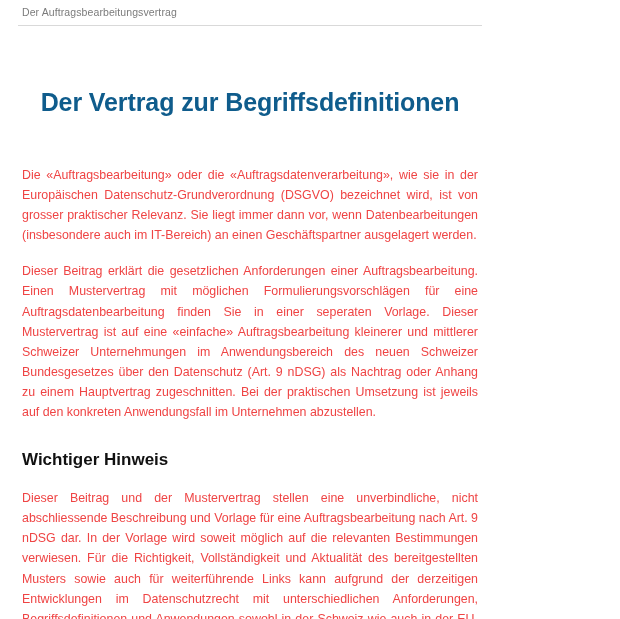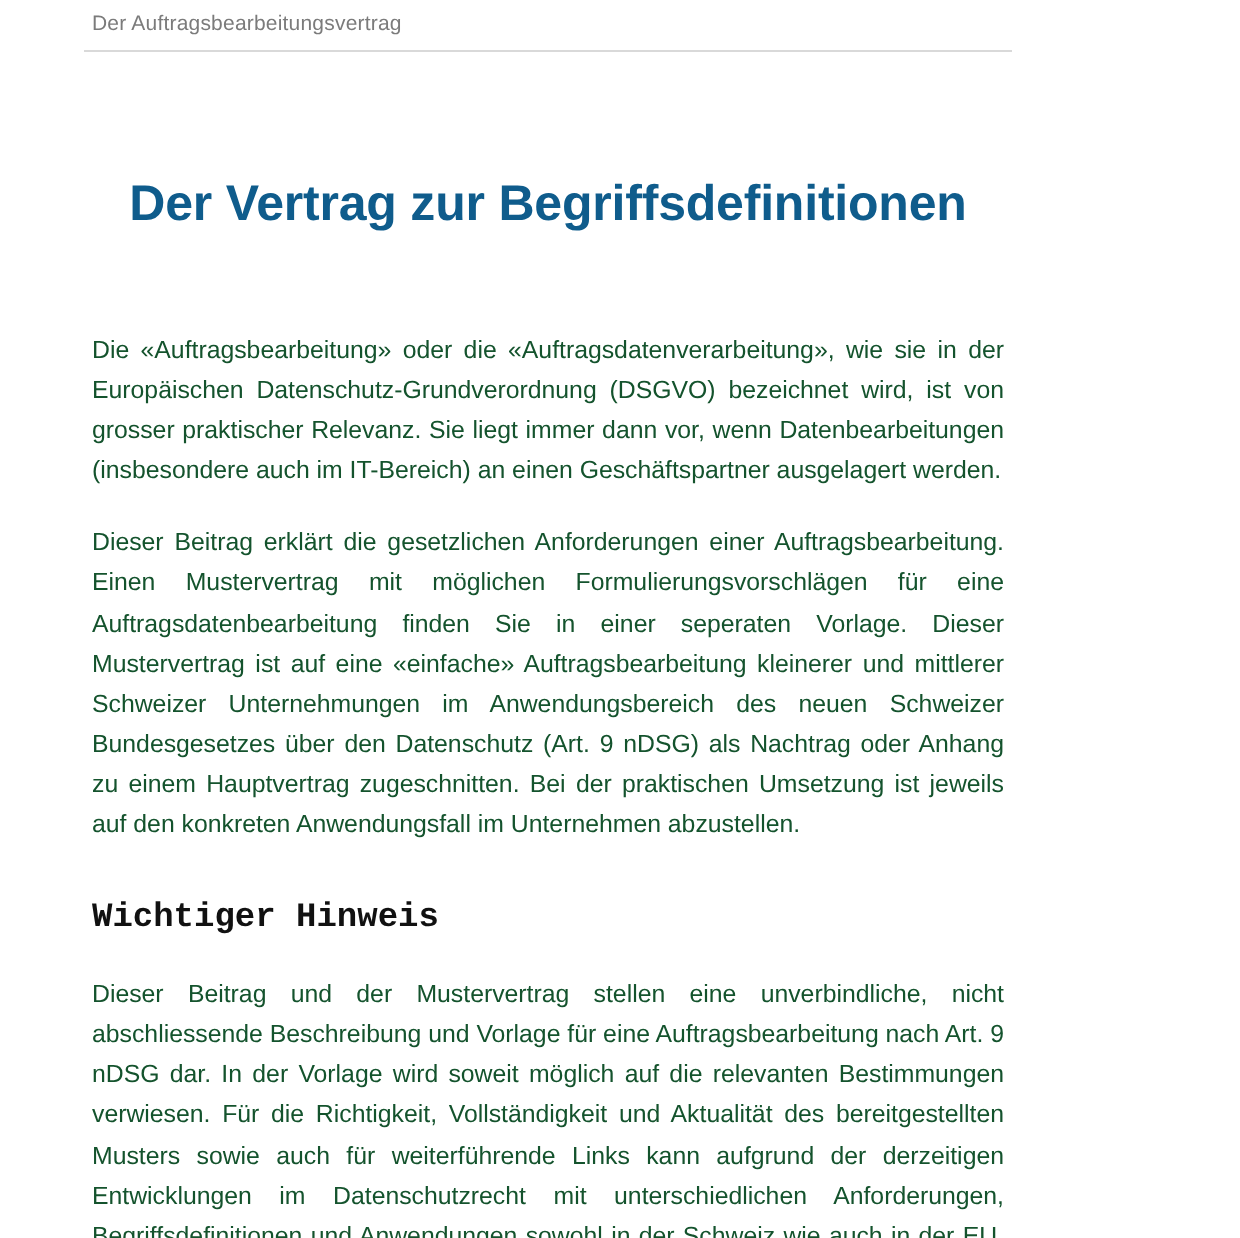--- a/index.html
+++ b/index.html
@@ -12,21 +12,20 @@
     background: #ffffff;
     font-family: "Liberation Sans", sans-serif;
     color: #1a1a1a;
     overflow: hidden;
   }
   .page {
     position: relative;
     width: 500px;
     height: 619px;
     box-sizing: border-box;
-    margin-left: 24px;
   }
   .breadcrumb-bar {
     padding: 6px 0 7px 22px;
     font-size: 10.5px;
     color: #7b7b7b;
     letter-spacing: 0.1px;
   }
   .breadcrumb-rule {
     height: 1px;
     background: #d9d9d9;
@@ -41,35 +40,34 @@
     color: #0f5c8c;
     font-size: 25px;
     font-weight: bold;
     margin: 62px 0 0 0;
     letter-spacing: -0.1px;
   }
   p.body-text {
     text-align: justify;
     font-size: 12.4px;
     line-height: 1.62;
-    color: #14532d;
+    color: #ef4444;
     margin: 0;
   }
   p.first-para {
     margin-top: 48px;
   }
   p.second-para {
     margin-top: 16px;
   }
   h2.section-title {
     font-size: 17px;
     font-weight: bold;
     color: #111111;
     margin: 28px 0 0 0;
-    font-family: Liberation Mono, monospace;
   }
   p.third-para {
     margin-top: 18px;
   }
 </style>
 </head>
 <body>
 
 <div class="page">
 

